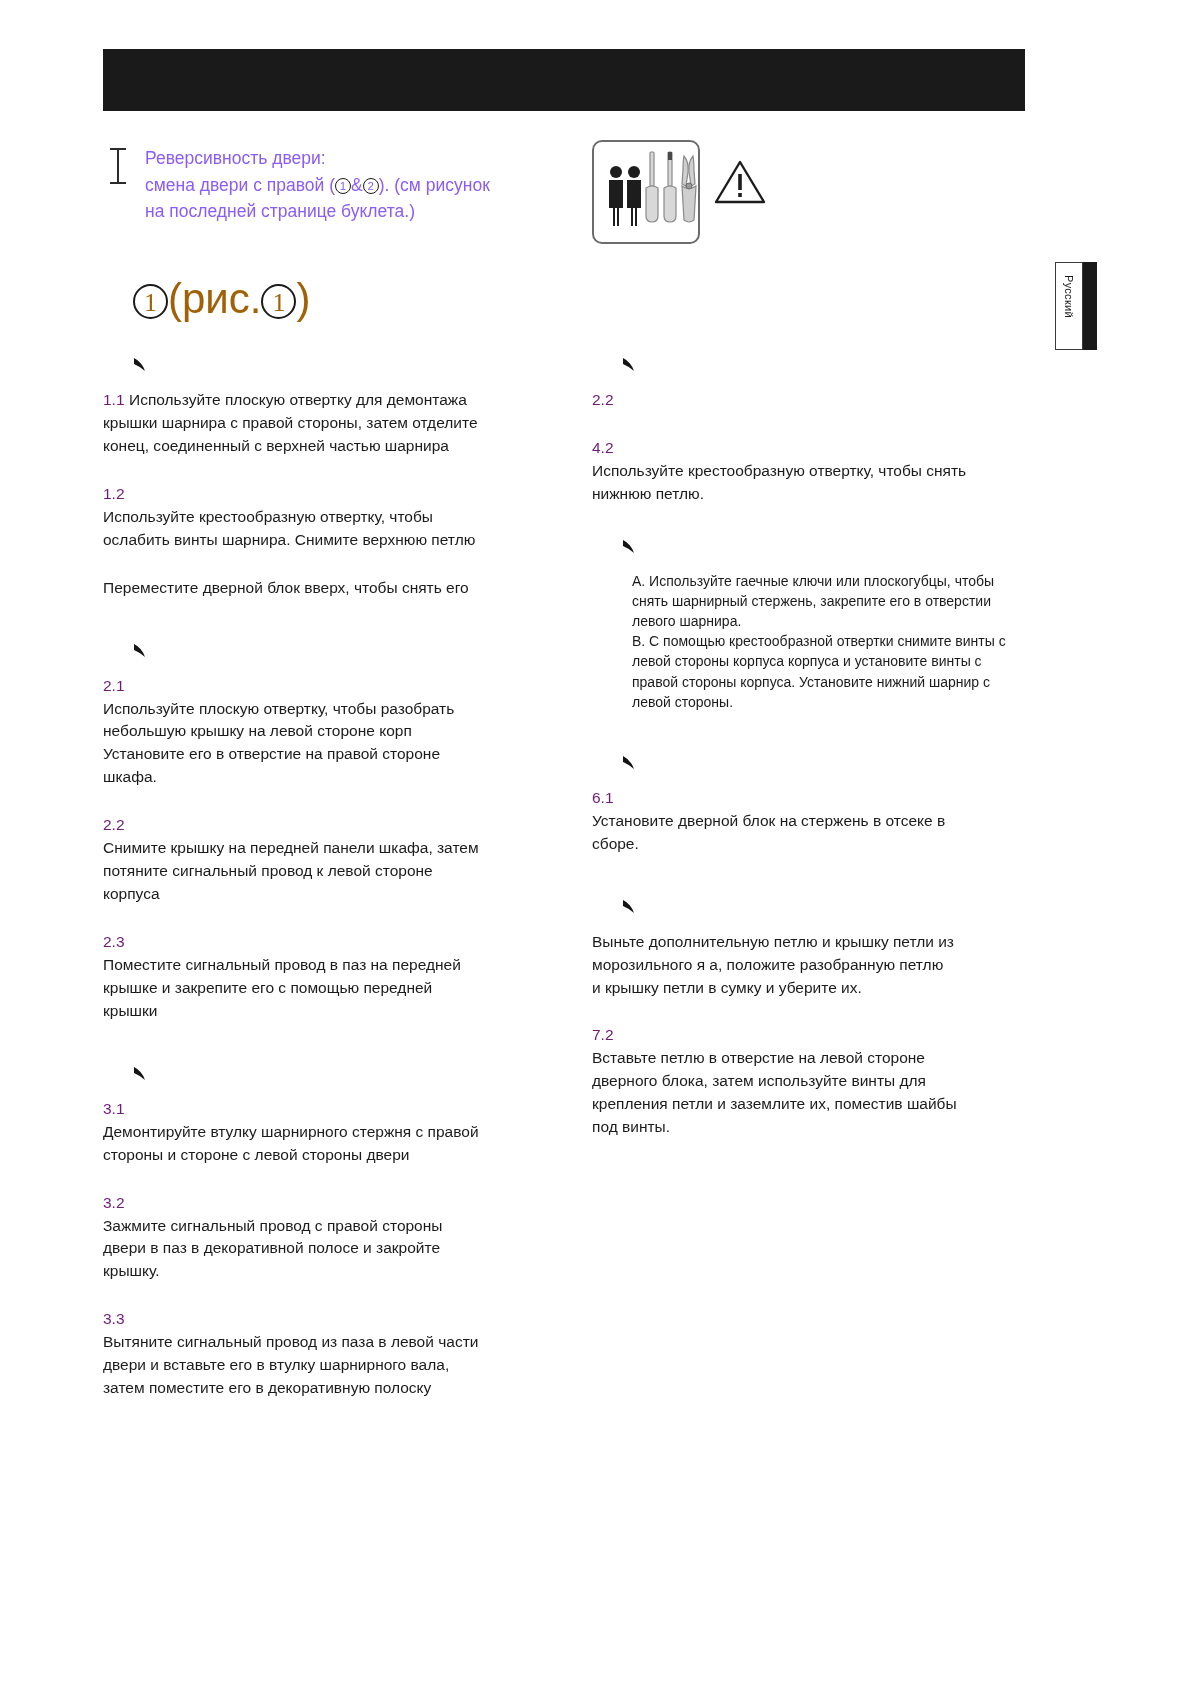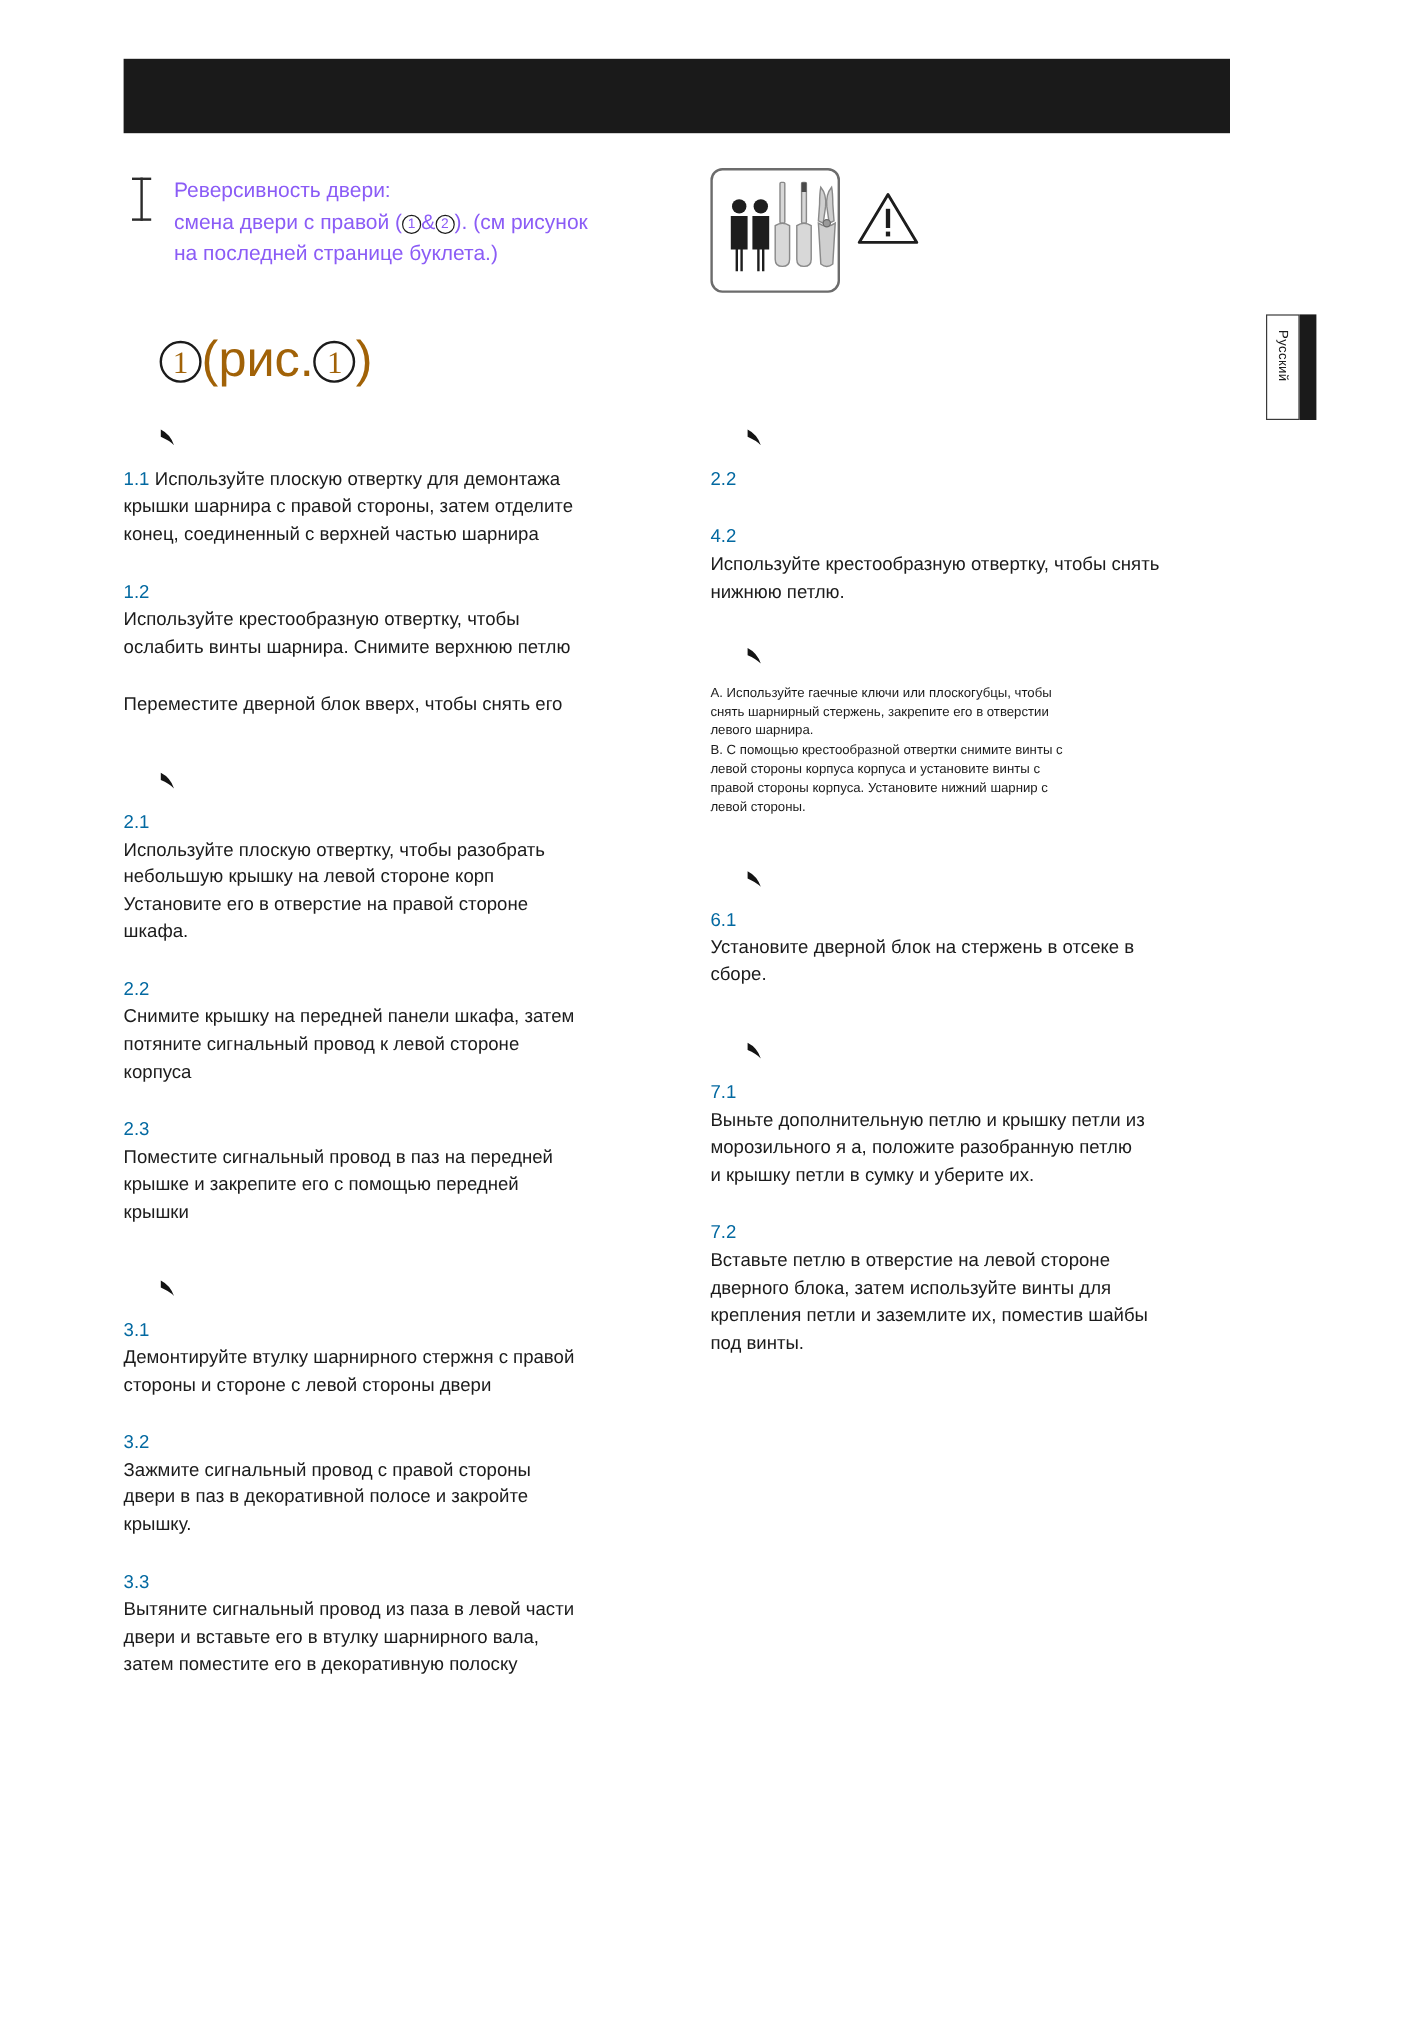--- a/index.html
+++ b/index.html
@@ -145,35 +145,36 @@
     left: 28px;
     top: 0px;
   }
 
   .step {
     margin-bottom: 25px;
   }
   .step .num {
     font-size: 15.5px;
     line-height: 1.48;
-    color: #0369a1;
+    color: #701a75;
   }
   .step .body {
     font-size: 15.5px;
     line-height: 1.48;
     color: #1b1b1b;
     white-space: pre-line;
   }
   .step.inline .body { display: inline; }
   .step.inline .num  { display: inline; }
 
   .step.small .num,
   .step.small .body {
-    font-size: 11px;
+    font-size: 14px;
     line-height: 1.44;
+    margin-left: 40px;
   }
 
   .spacer-sm { height: 6px; }
   .spacer-md { height: 16px; }
 
   
   .lang-tab {
     position: absolute;
     left: 1055px;
     top: 262px;
@@ -402,21 +403,20 @@
 
     <div class="spacer-md"></div>
 
     <div class="marker">
       <svg width="22" height="22" viewBox="0 0 22 22">
           <path d="M3 3 Q11 7 14 16 Q10 12 3 9 Z" fill="#141414"></path>
         </svg>
     </div>
 
     <div class="step">
-      <div class="num">7.1</div>
       <div class="body">Выньте дополнительную петлю и крышку петли из
 морозильного я      а, положите разобранную петлю
 и крышку петли в сумку и уберите их.</div>
     </div>
 
     <div class="step">
       <div class="num">7.2</div>
       <div class="body">Вставьте петлю в отверстие на левой стороне
 дверного блока, затем используйте винты для
 крепления петли и заземлите их, поместив шайбы

